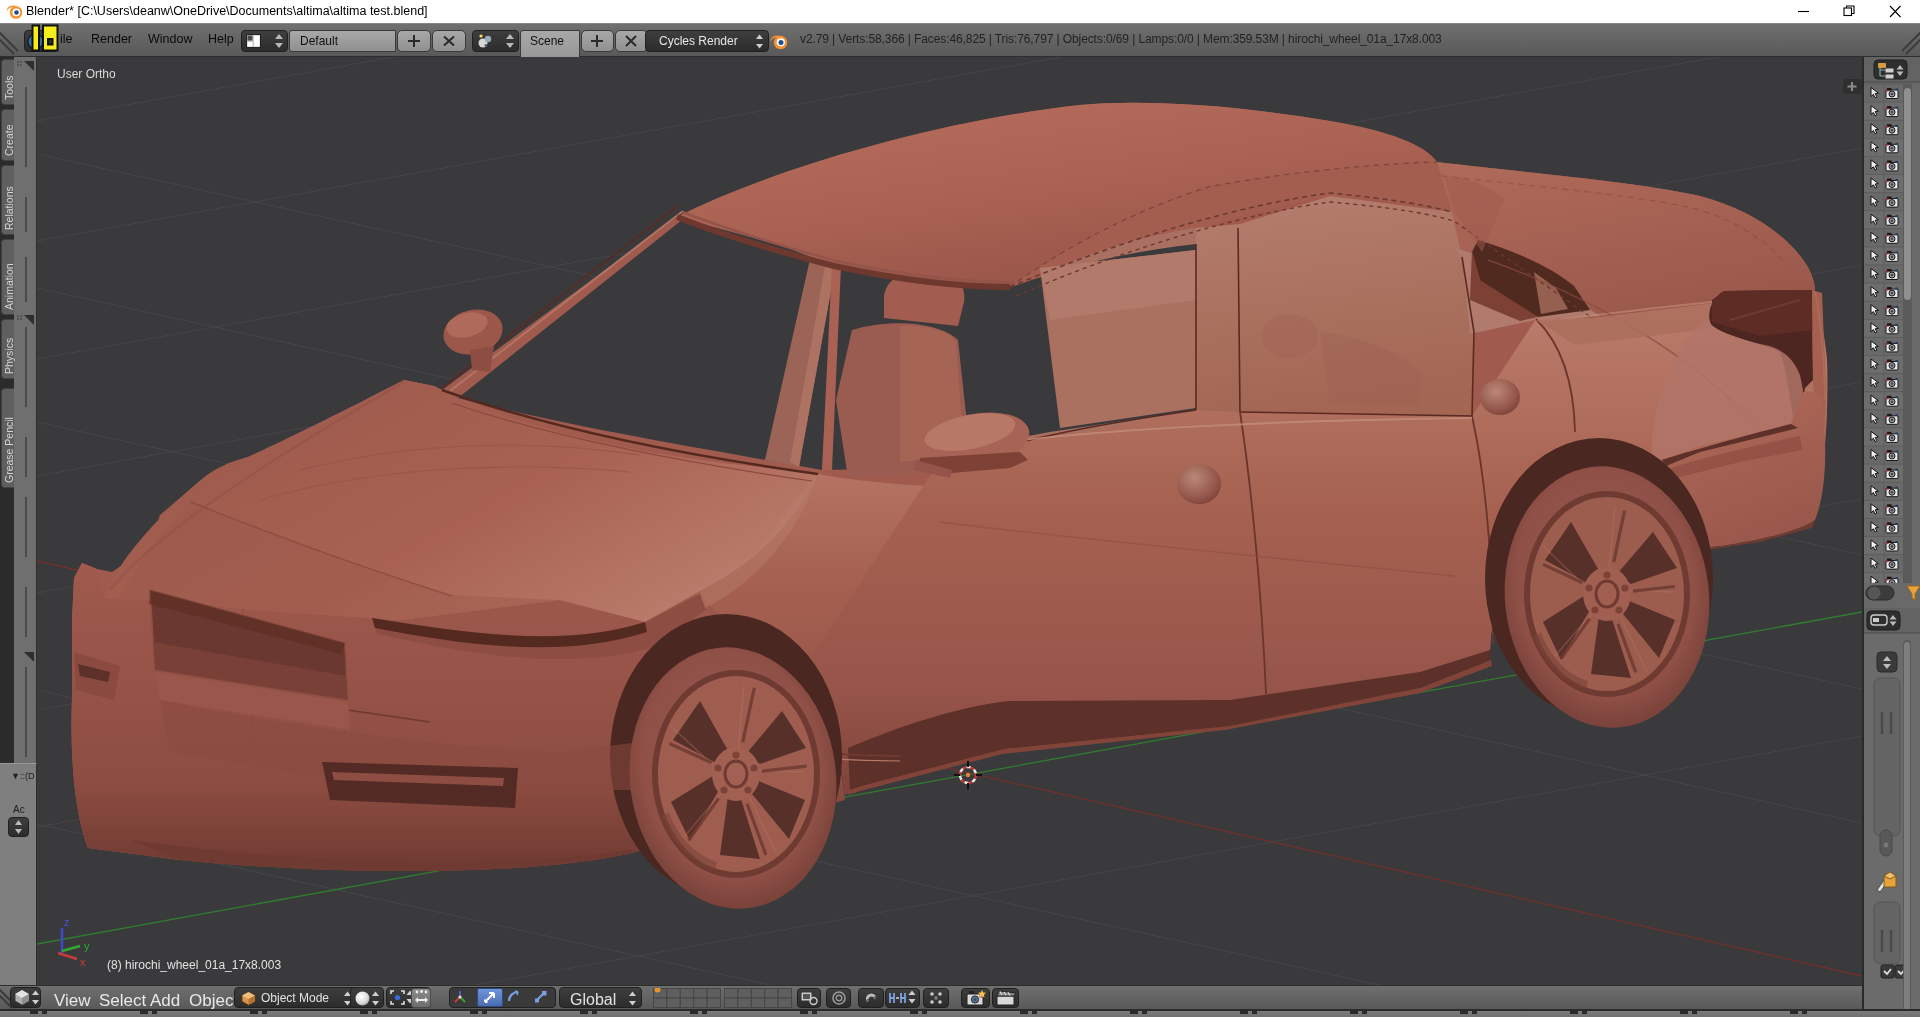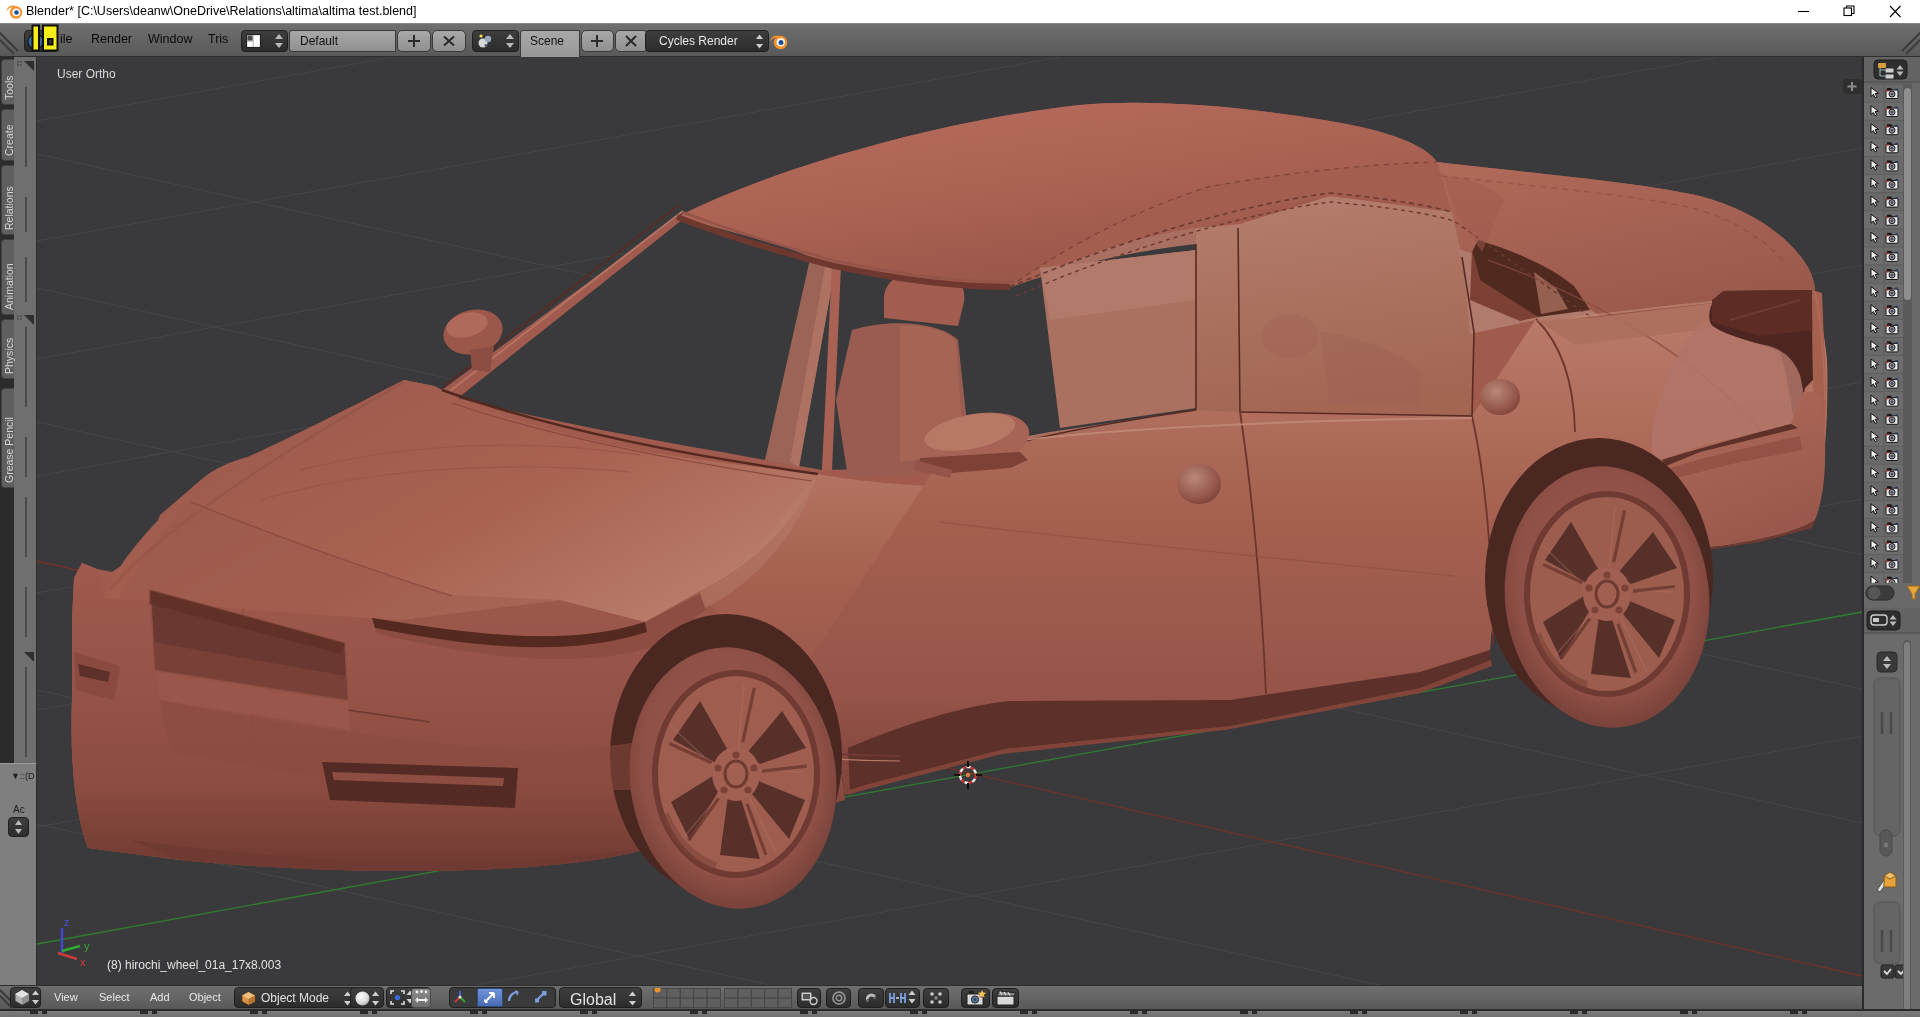--- a/index.html
+++ b/index.html
@@ -18,39 +18,39 @@
   #tabcol { left:0; top:57px; width:14px; height:706px; background:#2b2b2b; }
   #shelfcol { left:14px; top:57px; width:23px; height:706px; background:#6f6f6f; border-right:1px solid #2e2e2e;}
   .vtab { position:absolute; background:#5f5f5f; border-radius:4px 0 0 4px; width:13px; color:#d6d6d6;
      font-size:10.5px; border:1px solid #424242; border-right:none; }
   .vtab span { position:absolute; transform:rotate(-90deg); transform-origin:0 0; white-space:nowrap; left:1px; top:calc(100% - 4px); }
   #leftbottom { left:0; top:763px; width:37px; height:222px; background:#7f7f7f; border-right:1px solid #2e2e2e; border-top:1px solid #999;}
   #outliner { left:1864px; top:57px; width:56px; height:551px; background:#696969; }
   #props { left:1864px; top:608px; width:56px; height:409px; background:#6b6b6b; }
   #footer { left:0; top:985px; width:1862px; height:24px;
      background:linear-gradient(#6f6f6f,#595959); border-top:1px solid #2e2e2e; }
-  .ftext { font-size:11px; color:#e8e8e8; top:5px; position:absolute;text-align:right; }
+  .ftext { font-size:17px; color:#e8e8e8; top:5px; position:absolute;text-align:right; }
   #bottomstrip { left:0; top:1009px; width:1920px; height:8px; background:linear-gradient(#7b7b7b,#707070); border-top:2px solid #2a2a2a; }
   #tickrow { left:0; top:1002px; width:1920px; height:7px; }
   #vdiv { left:1862px; top:57px; width:2px; height:960px; background:#2a2a2a; }
   .darkbtn { position:absolute; background:linear-gradient(#3e3e3e,#2c2c2c); border:1px solid #202020; border-radius:4px; }
   .grayfield { position:absolute; background:linear-gradient(#a8a8a8,#909090); border:1px solid #3a3a3a; }
   .fieldtxt { position:absolute; font-size:12px; color:#111; top:3px; }
 </style>
 </head>
 <body>
 
 <div id="titlebar" class="abs">
   <svg class="abs" style="left:6px;top:3px" width="17" height="17" viewBox="0 0 17 17">
     <path d="M 0.5,8.5 C 2,5.5 5,4 8,4.4 L 13,5.6 C 11,2.2 6,1.6 3.2,3.6 1.5,4.9 0.7,6.7 0.5,8.5 Z" fill="#f79231"></path>
     <circle cx="10" cy="9.5" r="6.3" fill="#f79231"></circle>
     <circle cx="10.3" cy="9.3" r="3.9" fill="#fff"></circle>
     <circle cx="10.5" cy="9.5" r="2.3" fill="#1e4f8f"></circle>
   </svg>
-  <span id="titletext" class="abs">Blender* [C:\Users\deanw\OneDrive\Relations\altima\altima test.blend]</span>
+  <span id="titletext" class="abs">Blender* [C:\Users\deanw\OneDrive\Documents\altima\altima test.blend]</span>
   <svg class="abs" style="left:1795px;top:5px" width="110" height="13" viewBox="0 0 110 13">
     <g stroke="#000" stroke-width="1.1" fill="none">
       <line x1="3" y1="6.5" x2="14" y2="6.5"></line>
       <rect x="49" y="3" width="7.5" height="7.5"></rect>
       <path d="M51.5 3 v-2 h7.5 v7.5 h-2"></path>
       <path d="M95 1 L105.5 12 M105.5 1 L95 12"></path>
     </g>
   </svg>
 </div>
 
@@ -62,21 +62,21 @@
       </g>
   </svg>
   <div class="darkbtn" style="left:24px;top:6px;width:34px;height:22px"></div>
   <svg class="abs" style="left:27px;top:9px" width="17" height="17" viewBox="0 0 17 17">
     <circle cx="8.5" cy="8.5" r="7.6" fill="#3a6b9e" stroke="#10151c" stroke-width="1.2"></circle>
     <text x="8.5" y="13" font-size="12" font-weight="bold" font-style="italic" fill="#fff" text-anchor="middle" font-family="Liberation Serif">i</text>
   </svg>
   <span class="menu" style="left:60px">ile</span>
   <span class="menu" style="left:91px">Render</span>
   <span class="menu" style="left:148px">Window</span>
-  <span class="menu" style="left:208px">Tris</span>
+  <span class="menu" style="left:208px">Help</span>
 
   <div class="darkbtn" style="left:241px;top:6px;width:47px;height:22px"></div>
   <svg class="abs" style="left:246px;top:10px" width="15" height="14" viewBox="0 0 15 14">
     <rect x="0.5" y="0.5" width="14" height="13" fill="#c9c9c9" stroke="#222"></rect>
     <rect x="1.5" y="1.5" width="5" height="5" fill="#4a4a4a"></rect>
     <rect x="1.5" y="8" width="5" height="4.5" fill="#fff"></rect>
     <rect x="8" y="1.5" width="5.5" height="11" fill="#fff"></rect>
   </svg>
   <svg class="abs" style="left:274px;top:9px" width="10" height="16" viewBox="0 0 10 16">
     <path d="M5 1 L9 6 H1 Z" fill="#b9b9b9"></path>
@@ -127,20 +127,21 @@
       <path d="M4.5 0.5 L8 5 H1 Z" fill="#cfcfcf"></path>
         <path d="M4.5 14.5 L8 10 H1 Z" fill="#cfcfcf"></path>
     </svg>
   </div>
   <svg class="abs" style="left:770px;top:9px" width="18" height="17" viewBox="0 0 18 17">
     <path d="M 0.5,8.5 C 2,5.5 5,4 8,4.4 L 13.5,5.8 C 11.5,2.2 6,1.6 3.2,3.6 1.5,4.9 0.7,6.7 0.5,8.5 Z" fill="#f79231"></path>
     <circle cx="10.5" cy="9.5" r="6.7" fill="#f79231"></circle>
     <circle cx="10.8" cy="9.3" r="4.1" fill="#fff"></circle>
     <circle cx="11" cy="9.5" r="2.5" fill="#1e4f8f"></circle>
   </svg>
+  <span class="abs hstats" style="left:800px;top:8px">v2.79 | Verts:58,366 | Faces:46,825 | Tris:76,797 | Objects:0/69 | Lamps:0/0 | Mem:359.53M | hirochi_wheel_01a_17x8.003</span>
   <svg class="abs" style="right:0;top:0" width="22" height="33" viewBox="0 0 22 33">
     <g stroke="#3c3c3c" stroke-width="2">
         <line x1="26" y1="12" x2="8" y2="30"></line>
         <line x1="26" y1="5" x2="4" y2="27"></line>
       </g>
   </svg>
 </div>
 
 <svg class="abs" style="left:30px;top:24px" width="30" height="28" viewBox="0 0 30 28">
   <g stroke="#101010" stroke-width="2" fill="#f6ee1b">

